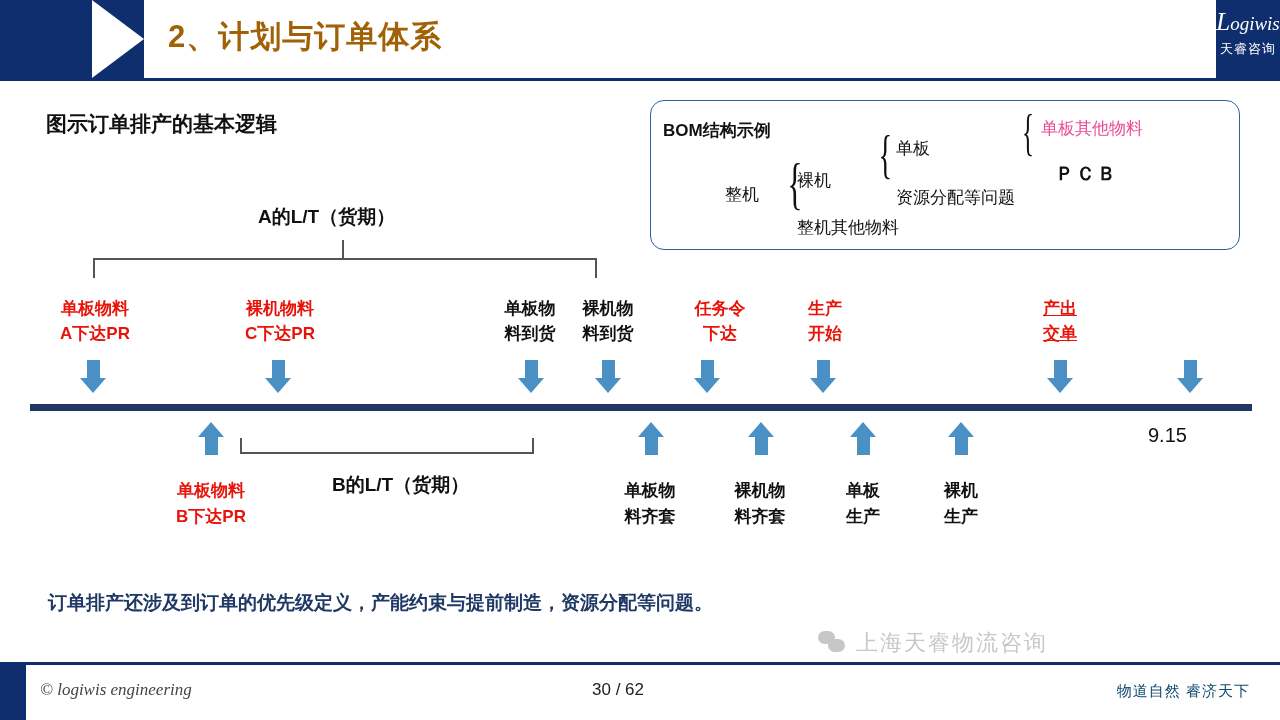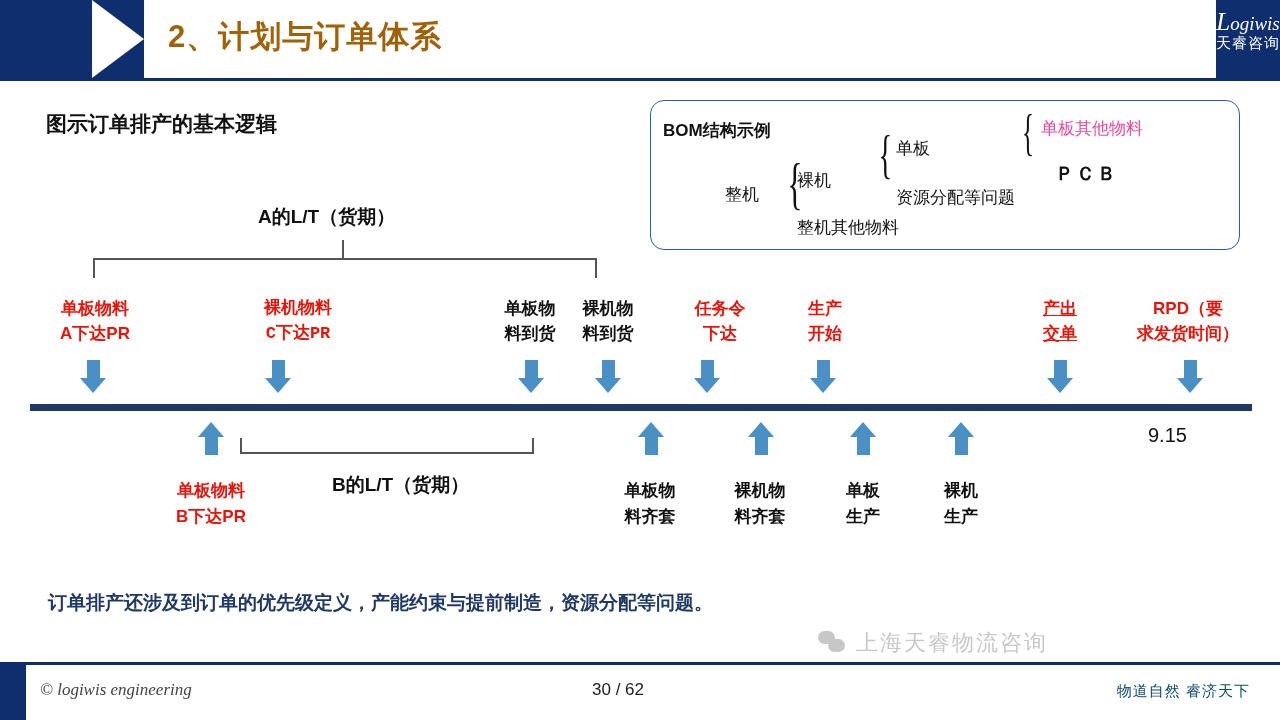--- a/index.html
+++ b/index.html
@@ -68,23 +68,23 @@
     font-family: "Liberation Serif", serif;
     font-style: italic;
     font-size: 19px;
     line-height: 20px;
   }
   .header-logo .logo-main .big {
     font-size: 25px;
   }
   .header-logo .logo-sub {
     display: block;
-    margin-top: 0;
+    margin-top: 6px;
     color: #ffffff;
-    font-size: 15px;
+    font-size: 13px;
     letter-spacing: 1px;
   }
   .header-rule {
     position: absolute;
     left: 0; top: 78px;
     width: 1280px;
     height: 3px;
     background: #0f2e6e;
   }
 
@@ -443,21 +443,21 @@
   <div class="timeline"></div>
   <div class="date-label">9.15</div>
 
   <div class="ev-top red" style="left:20px; top:296px; width:150px;">单板物料
 A下达PR</div>
   <div class="arrow-down" style="left:80px; top:360px;">
       <div class="shaft"></div>
       <div class="head"></div>
     </div>
 
-  <div class="ev-top red" style="left:223px; top:296px; width:150px;font-family:Liberation Mono, monospace;">裸机物料
+  <div class="ev-top red" style="left:205px; top:296px; width:150px;">裸机物料
 C下达PR</div>
   <div class="arrow-down" style="left:265px; top:360px;">
       <div class="shaft"></div>
       <div class="head"></div>
     </div>
 
   <div class="ev-top black" style="left:470px; top:296px; width:120px;">单板物
 料到货</div>
   <div class="arrow-down" style="left:518px; top:360px;">
       <div class="shaft"></div>
@@ -485,22 +485,20 @@
       <div class="head"></div>
     </div>
 
   <div class="ev-top red" style="left:1010px; top:296px; width:100px;text-decoration:underline;">产出
 交单</div>
   <div class="arrow-down" style="left:1047px; top:360px;">
       <div class="shaft"></div>
       <div class="head"></div>
     </div>
 
-  <div class="ev-top red" style="left:1108px; top:296px; width:160px;">RPD（要
-求发货时间）</div>
   <div class="arrow-down" style="left:1177px; top:360px;">
       <div class="shaft"></div>
       <div class="head"></div>
     </div>
 
   <div class="arrow-up" style="left:198px; top:422px;">
       <div class="head"></div>
       <div class="shaft"></div>
     </div>
   <div class="arrow-up" style="left:638px; top:422px;">

